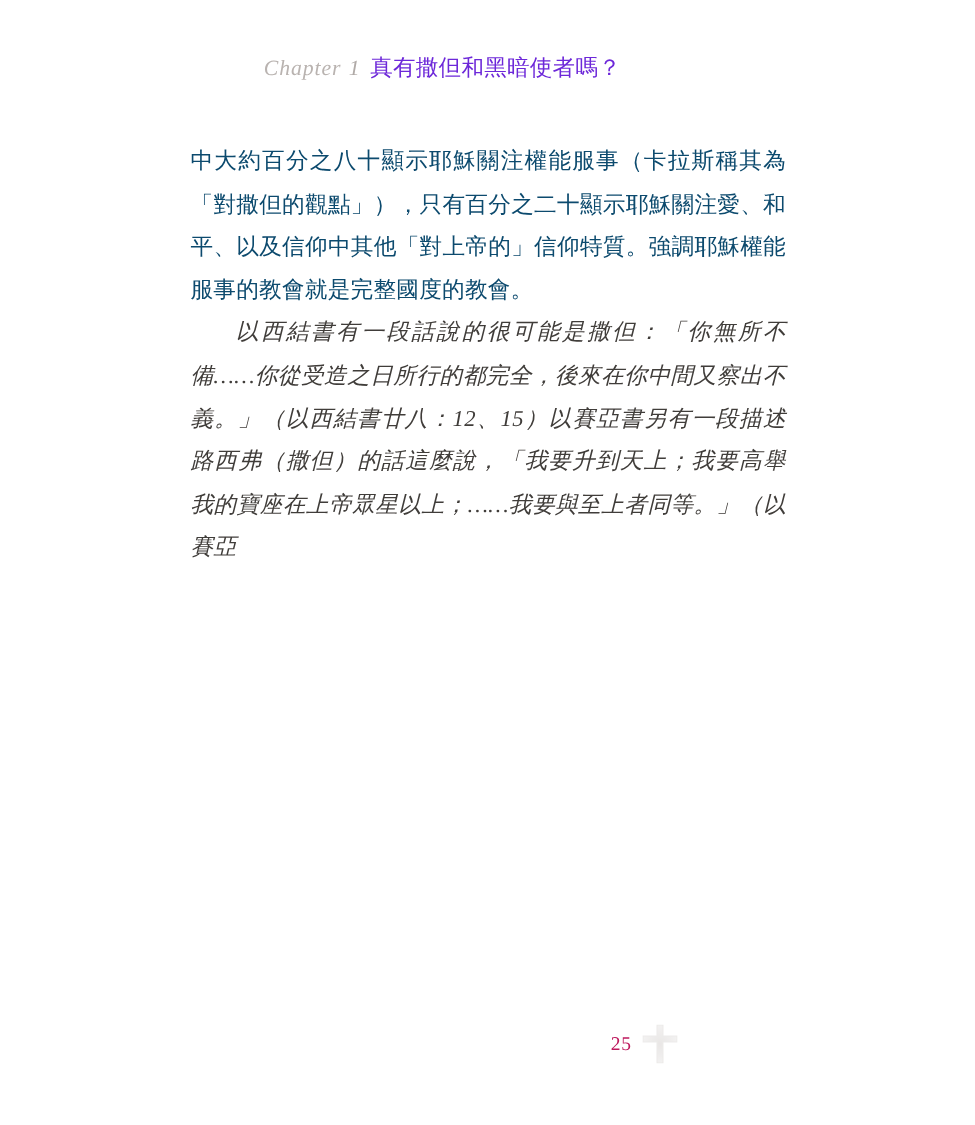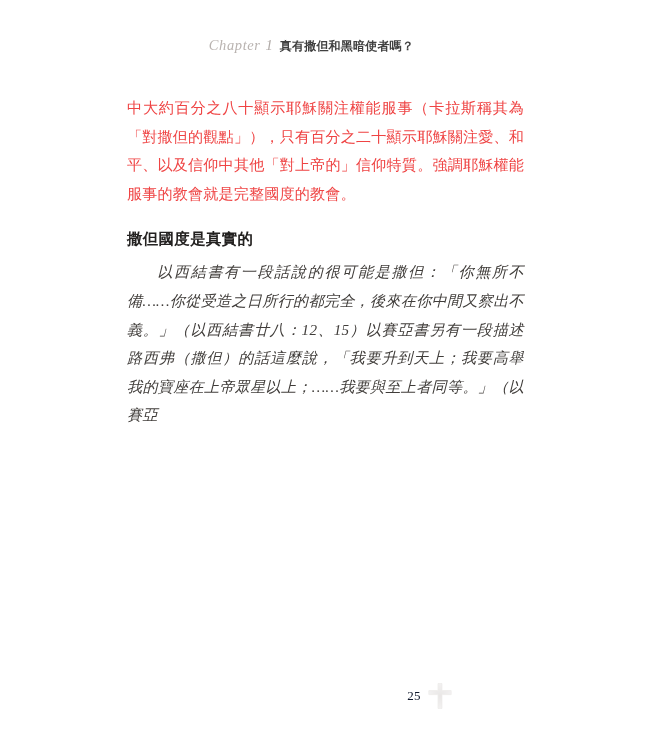--- a/index.html
+++ b/index.html
@@ -44,40 +44,40 @@
   }
   .running-head .chapter-num {
     font-family: "Liberation Serif", "DejaVu Serif", serif;
     font-style: italic;
     font-size: 14.5px;
     color: #b0aaa7;
     margin-right: 7px;
   }
   .running-head .chapter-title {
     font-family: "DejaVu Sans", "Liberation Sans", sans-serif;
-    font-size: 12px;
-    font-weight: 700;
-    color: #404040;
+    font-size: 15px;
+    font-weight: 400;
+    color: #6d28d9;
     letter-spacing: 0.2px;
   }
 
   
   .text-column {
     position: absolute;
     left: 127px;
     top: 94px;
     width: 397px;
   }
 
   p.body-para {
     margin: 0 0 0 0;
-    font-family: Liberation Serif, serif;
+    font-family: Liberation Mono, monospace;
     font-size: 15.1px;
     line-height: 28.6px;
-    color: #ef4444;
+    color: #0c4a6e;
     text-align: justify;
     text-justify: inter-character;
     letter-spacing: 0.15px;
     text-indent: 0;
   }
   p.body-para.indent {
     text-indent: 2em;
   }
   p.body-para.kai {
     font-family: "Liberation Serif", "DejaVu Serif", serif;
@@ -103,21 +103,21 @@
     position: absolute;
     right: 88px;
     bottom: 40px;
     display: flex;
     align-items: center;
     gap: 6px;
   }
   .folio {
     font-family: "Liberation Serif", "DejaVu Serif", serif;
     font-size: 13px;
-    color: #0f172a;
+    color: #be185d;
     letter-spacing: 0.4px;
   }
   .cross-mark {
     width: 26px;
     height: 28px;
     display: block;
     opacity: 0.55;
   }
 </style>
 </head>
@@ -129,21 +129,20 @@
     <span class="chapter-word">Chapter</span>
     <span class="chapter-num">1</span>
     <span class="chapter-title">真有撒但和黑暗使者嗎？</span>
   </div>
 
   <div class="text-column">
 
     <p class="body-para">中大約百分之八十顯示耶穌關注權能服事（卡拉斯稱其為「對撒但的觀點」），只有百分之二十顯示耶穌關注愛、和平、以及信仰中其他「對上帝的」信仰特質。強調耶穌權能服事的教會就是完整國度的教會。</p>
 
 
-    <h2 class="section-heading">撒但國度是真實的</h2>
 
 
     <p class="body-para indent kai">以西結書有一段話說的很可能是撒但：「你無所不備……你從受造之日所行的都完全，後來在你中間又察出不義。」（以西結書廿八：12、15）以賽亞書另有一段描述路西弗（撒但）的話這麼說，「我要升到天上；我要高舉我的寶座在上帝眾星以上；……我要與至上者同等。」（以賽亞</p>
 
   </div>
 
   <div class="footer">
     <span class="folio">25</span>
     <span>
       <svg class="cross-mark" viewBox="0 0 26 28" aria-hidden="true">

